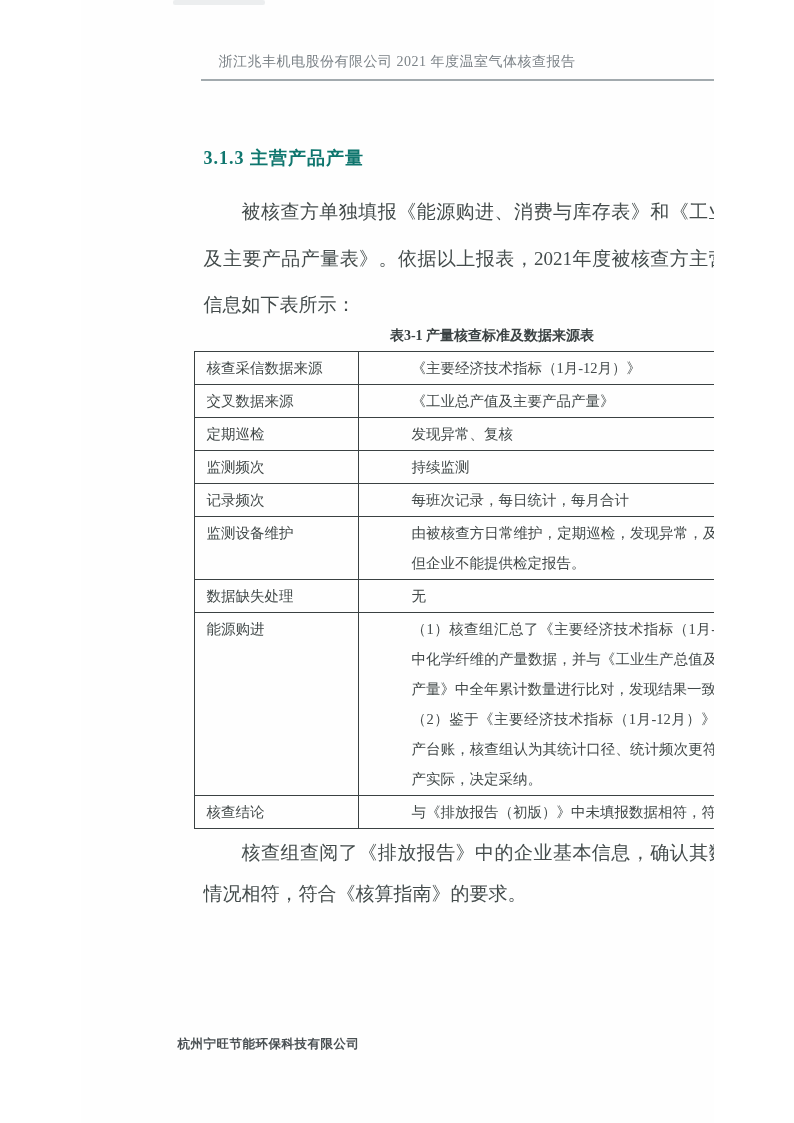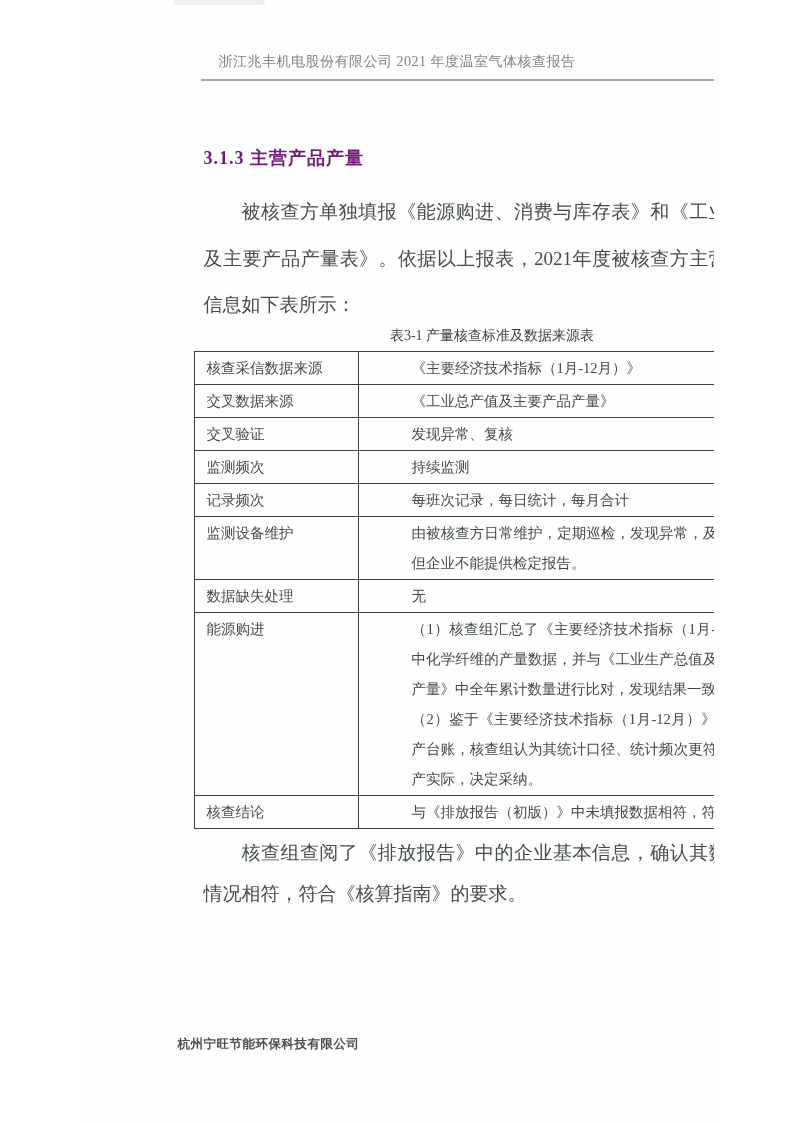--- a/index.html
+++ b/index.html
@@ -33,40 +33,40 @@
     color: #7b8287;
   }
   .header-rule {
     position: absolute; top: 79px; left: 120px; width: 637px; height: 2px;
     background: #a2aaae;
   }
 
   
   .section-heading {
     position: absolute; top: 146px; left: 123px;
-    font-size: 18px; font-weight: bold; color: #701a75;
+    font-size: 18px; font-weight: bold; color: #0f766e;
     letter-spacing: 1px;
   }
 
   
   .para {
     position: absolute; left: 123px; width: 602px;
     font-size: 19px; line-height: 46.5px;
     color: #434b4b;
     text-indent: 2em;
     text-align: justify;
   }
   .para-intro { top: 189px; }
   .para-conclusion { top: 832px; line-height: 41px; }
 
   
   .table-title {
     position: absolute; top: 327px; left: 113px; width: 597px;
     text-align: center;
-    font-size: 14px; font-weight: normal; color: #3b4243;
+    font-size: 14px; font-weight: bold; color: #3b4243;
   }
   .vtable {
     position: absolute; top: 351px; left: 113px; width: 597px;
     border: 1.5px solid #3a4142;
     background: #fefefe;
   }
   .trow { display: flex; border-bottom: 1px solid #3a4142; gap: 36px; }
   .trow:last-child { border-bottom: none; }
   .tlabel {
     width: 164px; flex: none;
@@ -149,21 +149,21 @@
   <div class="vtable">
     <div class="trow">
       <div class="tlabel">核查采信数据来源</div>
       <div class="tvalue">《主要经济技术指标（1月-12月）》</div>
     </div>
     <div class="trow">
       <div class="tlabel">交叉数据来源</div>
       <div class="tvalue">《工业总产值及主要产品产量》</div>
     </div>
     <div class="trow">
-      <div class="tlabel">交叉验证</div>
+      <div class="tlabel">定期巡检</div>
       <div class="tvalue">发现异常、复核</div>
     </div>
     <div class="trow">
       <div class="tlabel">监测频次</div>
       <div class="tvalue">持续监测</div>
     </div>
     <div class="trow">
       <div class="tlabel">记录频次</div>
       <div class="tvalue">每班次记录，每日统计，每月合计</div>
     </div>

